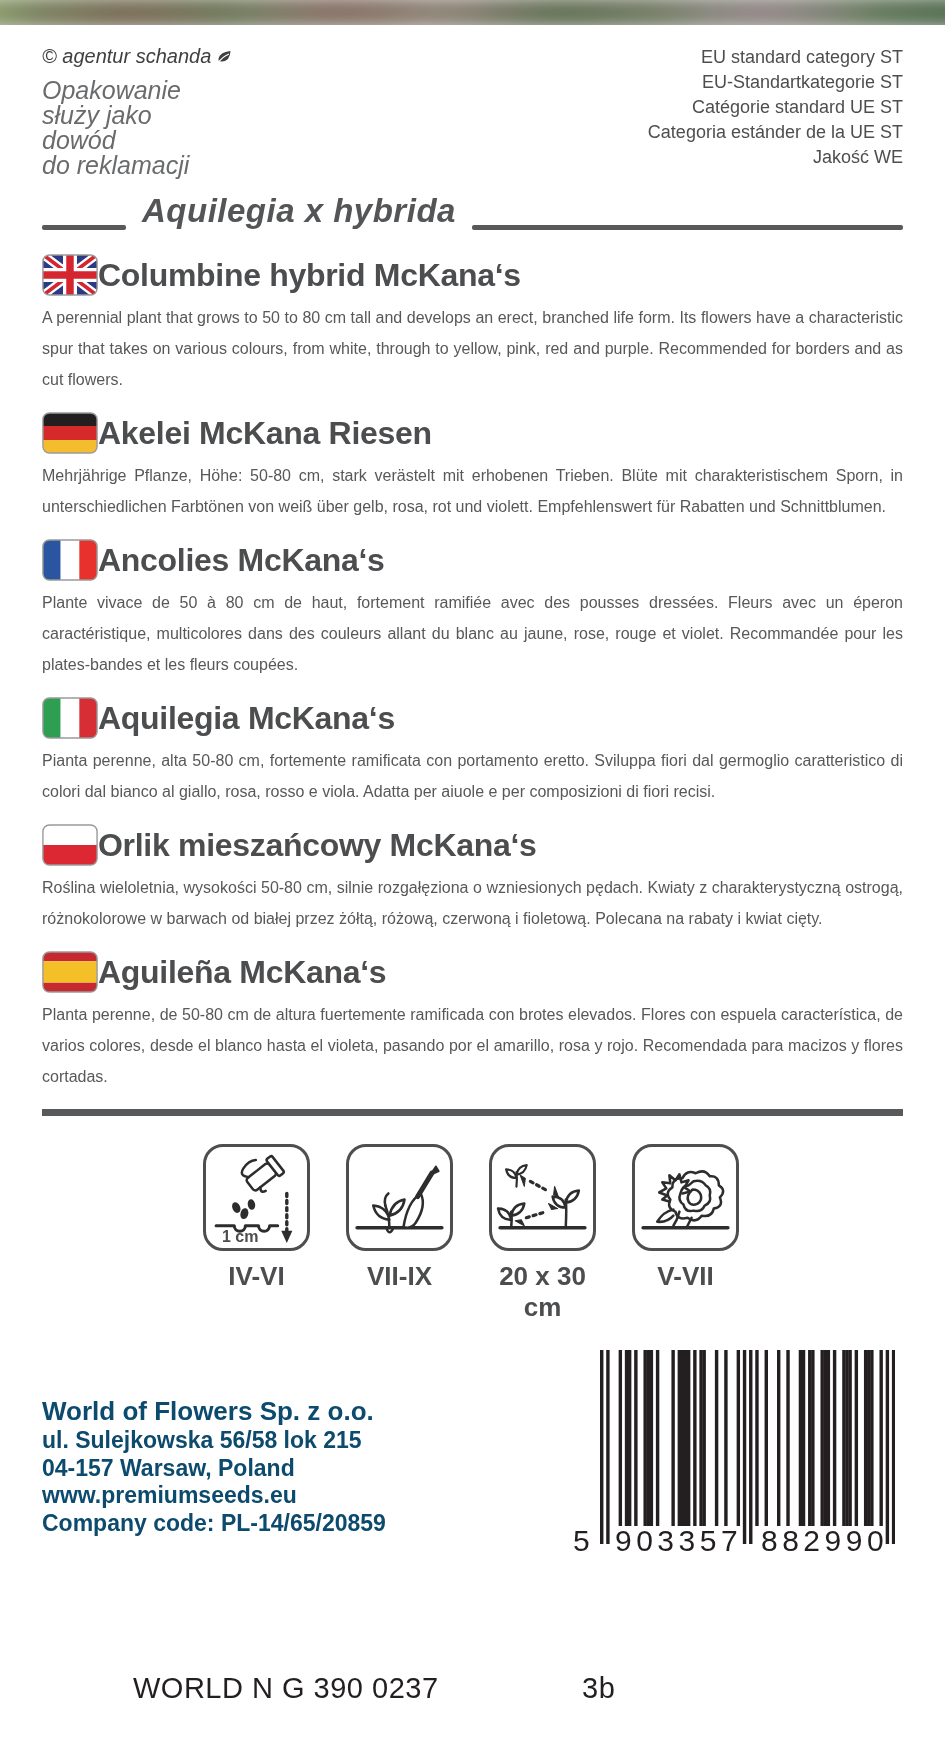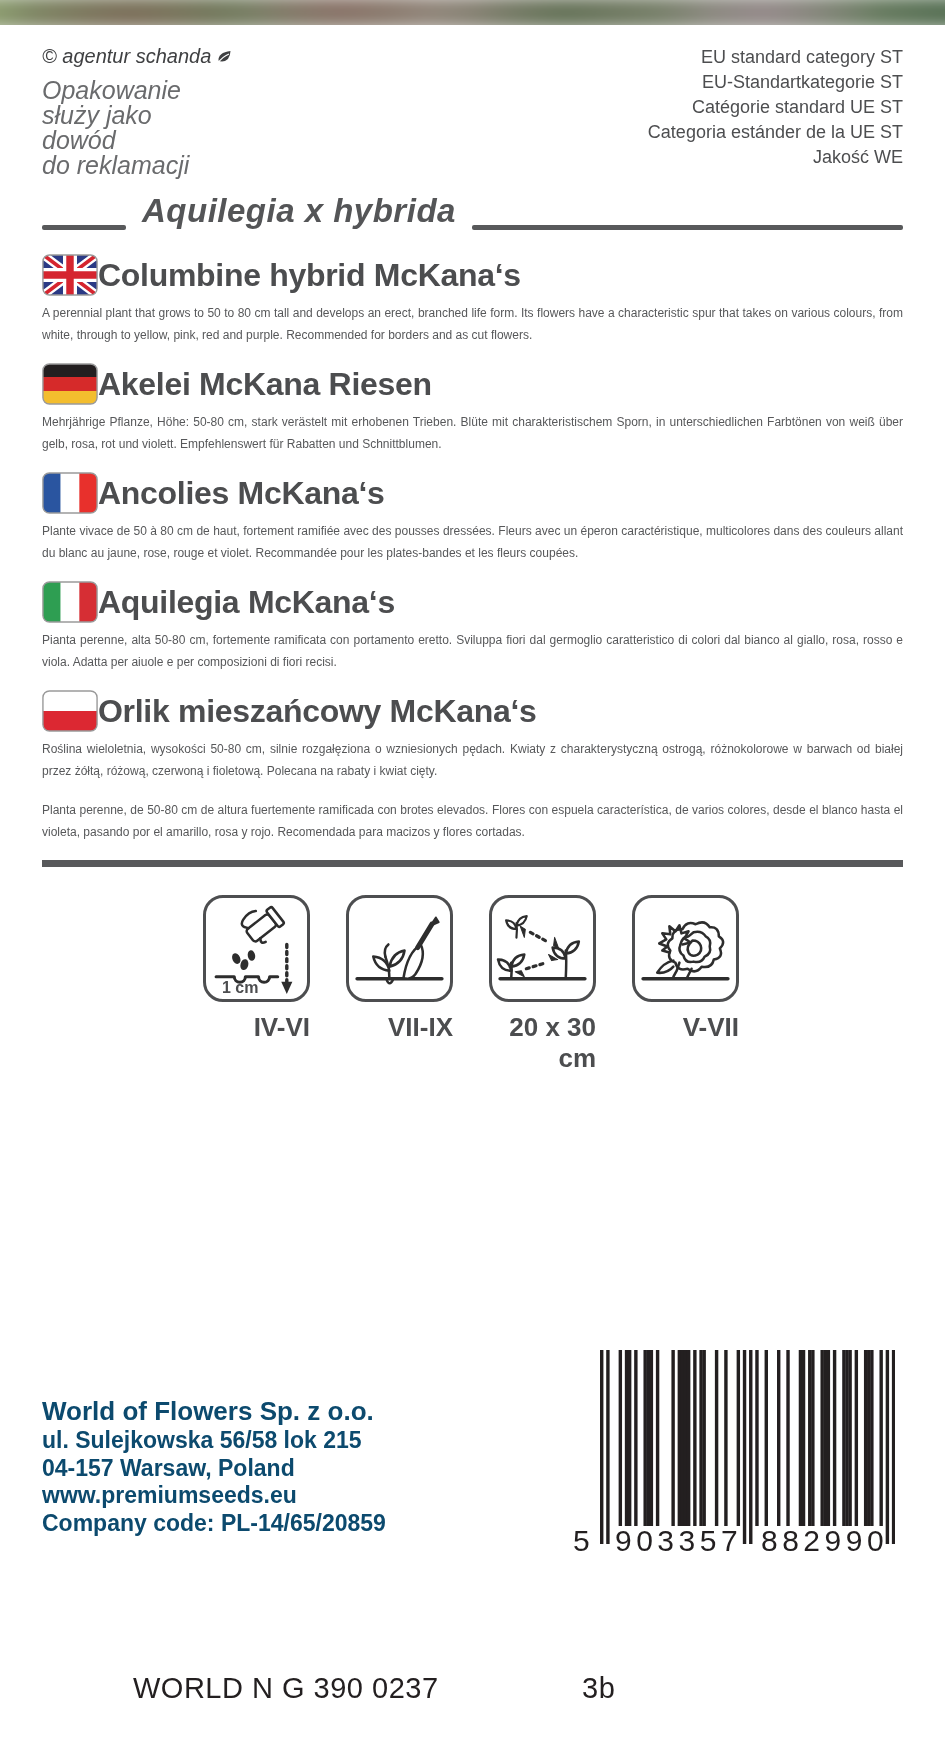--- a/index.html
+++ b/index.html
@@ -32,35 +32,35 @@
   .title-row { display:flex; align-items:flex-end; gap:16px; margin:14px 42px 0; }
   .title-dash { width:84px; height:5px; background:#58595b; border-radius:2px; }
   .title-rule { flex:1; height:5px; background:#58595b; border-radius:2px; }
   .botanical { font-size:33px; font-weight:bold; font-style:italic; color:#545557; letter-spacing:0.5px; }
   
   .sections { margin:24px 42px 0; }
   .lang-section { margin-bottom:17px; }
   .sec-head { display:flex; align-items:center; margin-bottom:6px; }
   .sec-head h2 { font-size:32px; font-weight:bold; color:#4c4d4f; letter-spacing:-0.3px; }
   .flag { width:56px; height:42px; display:block; flex:0 0 auto; }
-  .lang-section p { font-size:12px; line-height:22px; color:#57585a; text-align:justify; }
+  .lang-section p { font-size:16px; line-height:31px; color:#57585a; text-align:justify; }
   
   .divider { margin:6px 42px 0; height:7px; background:#58595b; }
   
   .icons-row { display:flex; gap:36px; margin:28px 0 0 203px; }
   .pictogram { width:107px; }
   .pict-box {
     position:relative; width:107px; height:107px; border:3px solid #4d4e50;
     border-radius:20px; background:#fff;
   }
   .pict-box svg { position:absolute; inset:0; width:100%; height:100%; }
   .depth-label {
     position:absolute; left:16px; bottom:2px; font-size:16px; font-weight:bold; color:#4c4d4f;
   }
-  .pict-label { margin-top:10px; text-align:right; font-size:26px; font-weight:bold; color:#4c4d4f; }
+  .pict-label { margin-top:10px; text-align:center; font-size:26px; font-weight:bold; color:#4c4d4f; }
   
   .company { position:absolute; left:42px; top:1396px; color:#0c4a6e; }
   .company-name { font-size:26px; font-weight:bold; line-height:31px; }
   .company-line { font-size:23px; font-weight:bold; line-height:27.5px; }
   .barcode-wrap { position:absolute; left:600px; top:1350px; width:295px; height:210px; }
   .barcode-digits { position:absolute; top:174px; left:0; width:100%; height:34px; font-size:30px; color:#231f20; }
   .bd-first { position:absolute; left:-27px; }
   .bd-left { position:absolute; left:15px; letter-spacing:4.5px; }
   .bd-right { position:absolute; left:161px; letter-spacing:4.5px; }
   .footer-row { position:absolute; left:133px; top:1672px; width:600px; font-size:29px; color:#231f20; letter-spacing:0.5px; }
@@ -202,20 +202,36 @@
             <rect y="22.5" width="60" height="22.5" fill="#dc2832"></rect>
           </g>
           <rect x="1" y="1" width="58" height="43" rx="7" fill="none" stroke="#9a9a9a" stroke-width="1.5"></rect>
         </svg>
         <h2>Orlik mieszańcowy McKana‘s</h2>
       </div>
       <p>Roślina wieloletnia, wysokości 50-80 cm, silnie rozgałęziona o wzniesionych pędach. Kwiaty z charakterystyczną ostrogą, różnokolorowe w barwach od białej przez żółtą, różową, czerwoną i fioletową. Polecana na rabaty i kwiat cięty.</p>
     </section>
 
     <section class="lang-section">
+      <div class="sec-head">
+        <svg class="flag" viewBox="0 0 60 45">
+          <defs>
+              <clipPath id="esc">
+                <rect x="1" y="1" width="58" height="43" rx="7"></rect>
+              </clipPath>
+            </defs>
+          <g clip-path="url(#esc)">
+            <rect width="60" height="11" fill="#c62a30"></rect>
+            <rect y="11" width="60" height="23" fill="#f3c028"></rect>
+            <rect y="34" width="60" height="11" fill="#c62a30"></rect>
+          </g>
+          <rect x="1" y="1" width="58" height="43" rx="7" fill="none" stroke="#9a9a9a" stroke-width="1.5"></rect>
+        </svg>
+        <h2>Aguileña McKana‘s</h2>
+      </div>
       <p>Planta perenne, de 50-80 cm de altura fuertemente ramificada con brotes elevados. Flores con espuela característica, de varios colores, desde el blanco hasta el violeta, pasando por el amarillo, rosa y rojo. Recomendada para macizos y flores cortadas.</p>
     </section>
 
   </div>
 
   <div class="divider"></div>
 
   <div class="icons-row">
 
     <div class="pictogram">

